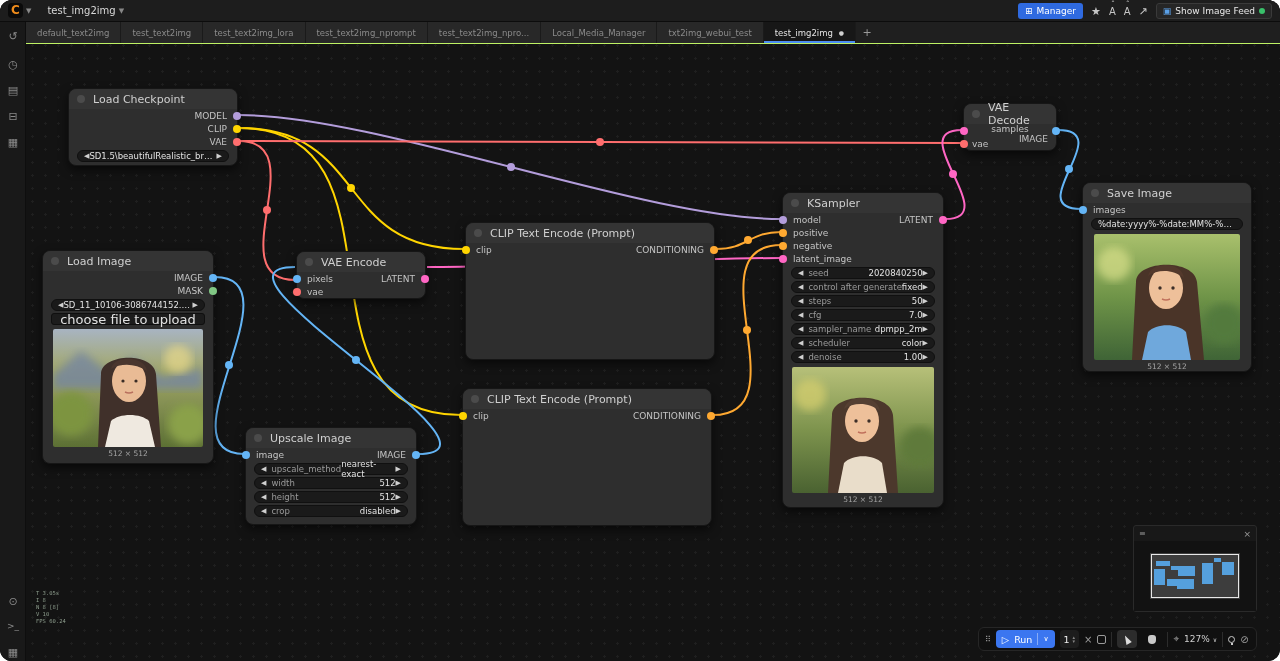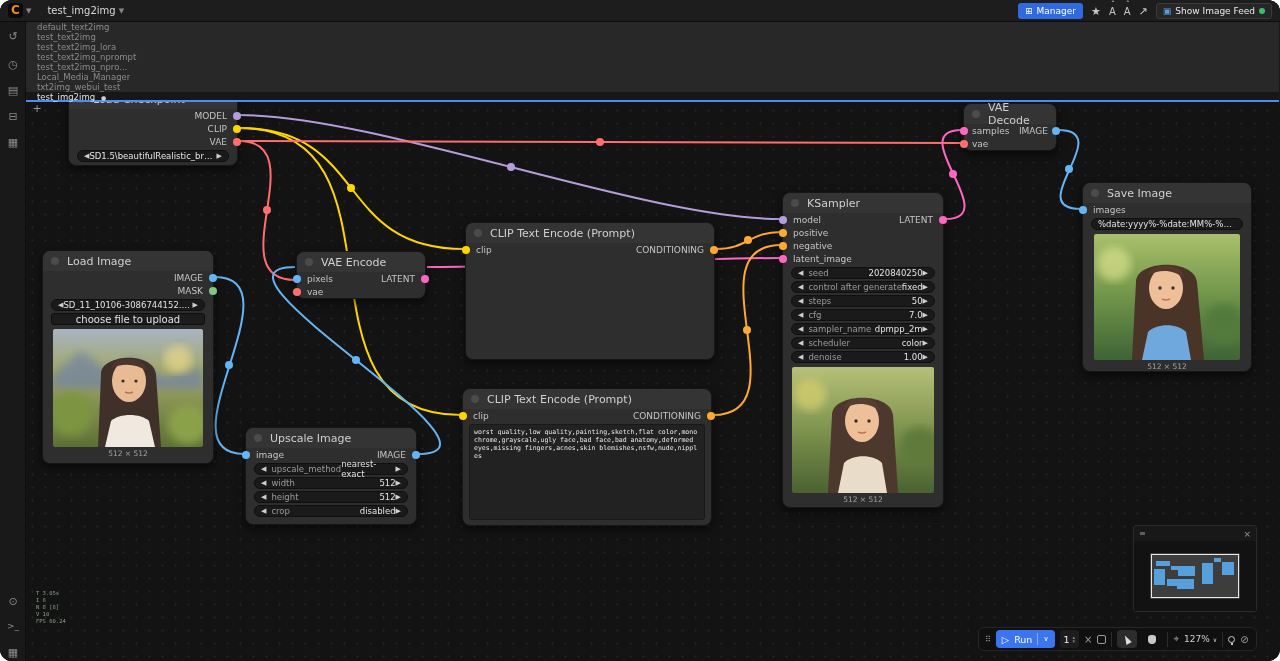--- a/index.html
+++ b/index.html
@@ -18,21 +18,21 @@
   .mgr-btn { background:#2f6ae0; color:#fff; font-size:9px; height:16px; padding:0 7px;
              border-radius:3px; display:flex; align-items:center; gap:4px; }
   .tb-icon { color:#c6c6c6; font-size:11px; }
   .feed-btn { background:#262626; border:1px solid #3a3a3a; color:#e8e8e8; font-size:9px; height:16px;
               padding:0 6px; border-radius:3px; display:flex; align-items:center; gap:4px; }
   .feed-ico { color:#5aa0e8; font-size:9px; }
   .feed-dot { width:6px; height:6px; border-radius:50%; background:#39c06a; }
 
   
   #tabstrip { position:absolute; left:26px; top:22px; right:0; height:22px; background:#1f1f1f;
-              display:flex; align-items:stretch; z-index:39; border-bottom:1px solid #bef264;flex-direction:column; }
+              display:flex; align-items:stretch; z-index:39; border-bottom:1px solid #bef264; }
   .tab { padding:0 11px; font-size:8.5px; color:#8a8a8a; background:#282828; border-right:1px solid #1a1a1a;
          display:flex; align-items:center; white-space:nowrap; }
   .tab.active { background:#171717; color:#e2e2e2; box-shadow: inset 0 -2px 0 #4d8df2; }
   .tab.active::after { content:"●"; font-size:6px; color:#cfcfcf; margin-left:6px; }
   .newtab { width:22px; display:flex; align-items:center; justify-content:center; color:#9a9a9a; font-size:11px; }
 
   
   #sidebar { position:absolute; left:0; top:22px; bottom:0; width:26px; background:#191919;
              border-right:1px solid #0e0e0e; z-index:38; }
   .sb-ico { position:absolute; left:0; width:26px; text-align:center; color:#8a8a8a; font-size:11px; }
@@ -56,21 +56,21 @@
   .dot { position:absolute; width:8px; height:8px; border-radius:50%; top:50%; transform:translateY(-50%); }
   .dot.in { left:-4px; } .dot.out { right:-4px; }
   .widget { height:12px; margin:2px 8px; background:#1a1a1a; border:1px solid #101010; border-radius:7px;
             display:flex; align-items:center; padding:0 6px; font-size:8.5px; }
   .widget .arr { color:#d0d0d0; font-size:7px; }
   .widget .wname { color:#9a9a9a; margin-left:5px; }
   .widget .wval { margin-left:auto; color:#e2e2e2; }
   .widget.combo { justify-content:space-between; }
   .widget.combo .wval { margin:0 auto; color:#e2e2e2; overflow:hidden; white-space:nowrap; text-overflow:ellipsis; }
   .btn-widget { height:12px; margin:2px 8px; background:#1c1c1c; border:1px solid #0f0f0f; border-radius:3px;
-                display:flex; align-items:center; justify-content:center; color:#e0e0e0; font-size:10px; }
+                display:flex; align-items:center; justify-content:center; color:#e0e0e0; font-size:13px; }
   .preview { display:block; margin:4px auto 0; border-radius:2px; }
   .caption { text-align:center; color:#a5a5a5; font-size:7.5px; margin-top:2px; }
   .prompt-box { margin:2px 6px; height:96px; background:#222222; border:1px solid #191919; border-radius:3px;
                 padding:3px 4px; font-family:"DejaVu Sans Mono", monospace; font-size:6.5px; line-height:8px;
                 color:#e9e9e9; overflow:hidden; word-break:break-all; }
 
   
   #minimap { position:absolute; left:1133px; top:525px; width:124px; height:87px; background:#181818;
              border:1px solid #2a2a2a; border-radius:3px; z-index:30; }
   .mm-head { height:15px; display:flex; align-items:center; padding:0 5px; color:#9a9a9a; }
@@ -246,21 +246,20 @@
     <div class="node-header">
       <span class="collapse-dot"></span>
       <span>CLIP Text Encode (Prompt)</span>
     </div>
     <div class="row">
       <span class="dot in" style="background-color: rgb(255, 213, 0);"></span>
       <span class="in-label">clip</span>
       <span class="out-label">CONDITIONING</span>
       <span class="dot out" style="background-color: rgb(255, 169, 49);"></span>
     </div>
-    <div class="prompt-box">worst quality,low quality,painting,sketch,flat color,monochrome,grayscale,ugly face,bad face,bad anatomy,deformed eyes,missing fingers,acnes,skin blemishes,nsfw,nude,nipples</div>
   </div>
 
   <div class="node" style="left:245px; top:427px; width:172px; height:98px;">
     <div class="node-header">
       <span class="collapse-dot"></span>
       <span>Upscale Image</span>
     </div>
     <div class="row">
       <span class="dot in" style="background-color: rgb(100, 181, 246);"></span>
       <span class="in-label">image</span>
@@ -381,21 +380,21 @@
       <path d="M46,126 L52,96 C60,87 82,87 90,96 L95,126 Z" fill="#e9ddca"></path>
     </svg>
     <div class="caption">512 × 512</div>
   </div>
 
   <div class="node" style="left:963px; top:103px; width:94px; height:48px;">
     <div class="node-header">
       <span class="collapse-dot"></span>
       <span>VAE Decode</span>
     </div>
-    <div class="row" style="padding:0 8px;">
+    <div class="row" style="padding:0 8px;flex-direction:column;">
       <span class="dot in" style="background-color: rgb(255, 102, 196);"></span>
       <span class="in-label">samples</span>
       <span class="out-label">IMAGE</span>
       <span class="dot out" style="background-color: rgb(100, 181, 246);"></span>
     </div>
     <div class="row" style="padding:0 8px;">
       <span class="dot in" style="background-color: rgb(255, 110, 110);"></span>
       <span class="in-label">vae</span>
     </div>
   </div>

